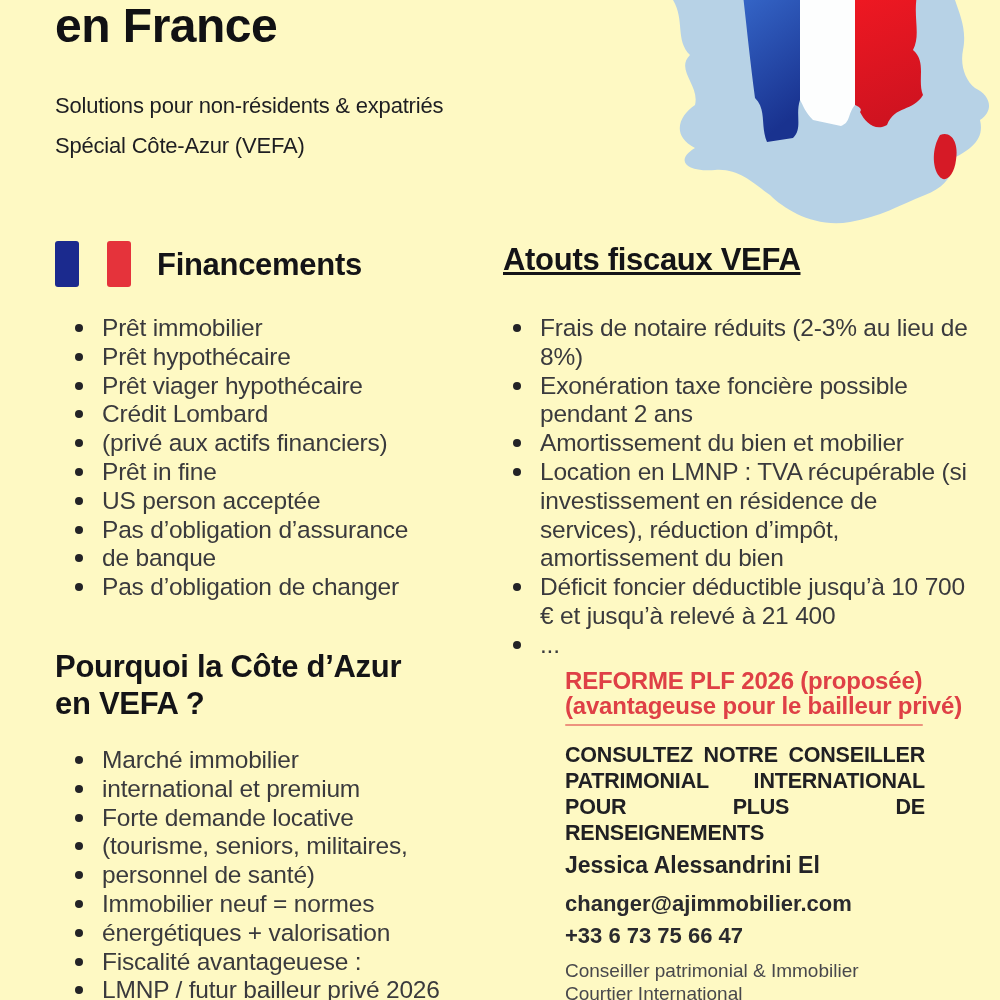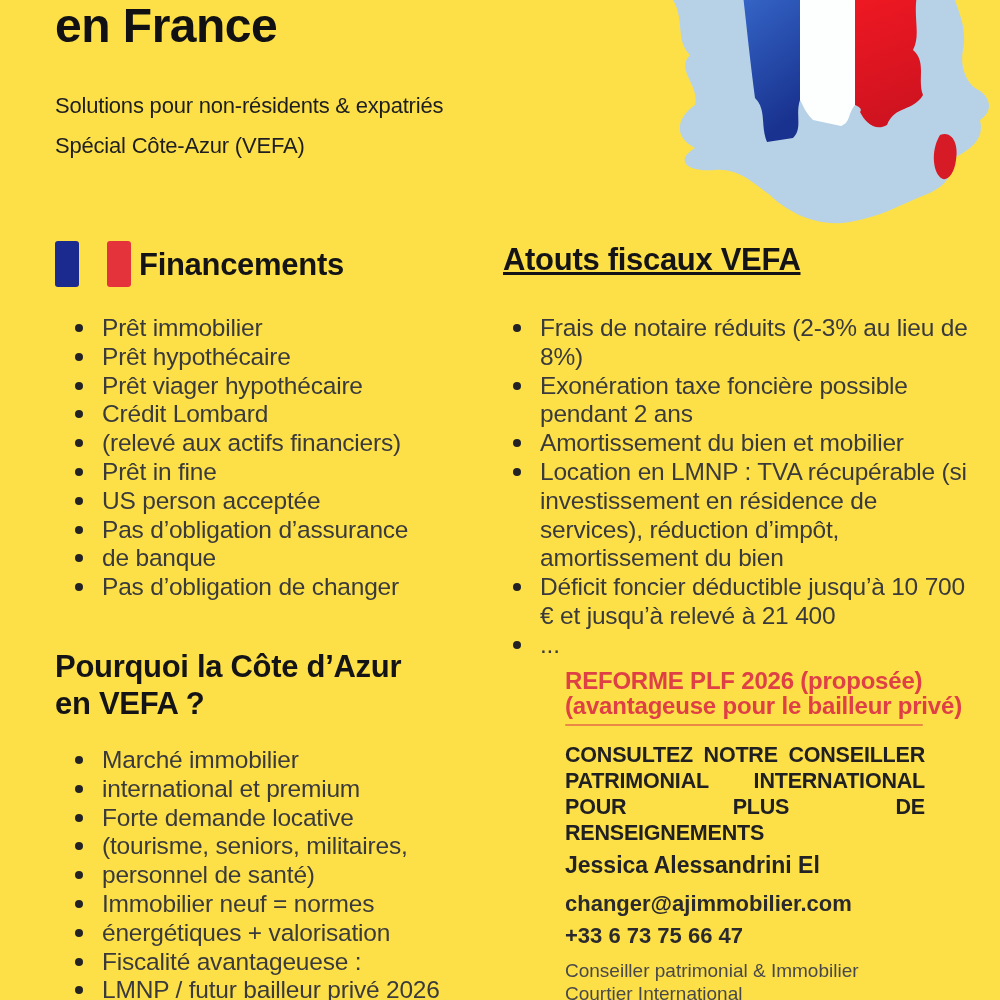--- a/index.html
+++ b/index.html
@@ -1,35 +1,35 @@
 <!DOCTYPE html>
 <html><head>
 <meta charset="utf-8">
 <style>
   html,body{margin:0;padding:0;background:#ffffff;}
   .page{
-    position:relative;width:1000px;height:1000px;background:#fde047;
+    position:relative;width:1000px;height:1000px;background:#fef9c3;
     overflow:hidden;font-family:"Liberation Sans", sans-serif;color:#1c1c1e;
   }
   
   .title{
     position:absolute;left:55px;top:-6px;font-size:48px;line-height:64px;
     font-weight:800;letter-spacing:-0.5px;color:#111114;
   }
   .subtitle{
     position:absolute;left:55px;top:86px;font-size:22px;line-height:40px;
     font-weight:400;color:#1e1e22;letter-spacing:-0.2px;
   }
   
   .map-wrap{position:absolute;right:0;top:0;width:345px;height:230px;}
   
   .sec-heading{
     font-size:31px;font-weight:800;letter-spacing:-0.3px;color:#141417;line-height:37px;
   }
-  .fin-heading-row{position:absolute;left:55px;top:241px;display:flex;align-items:center;gap:8px;}
+  .fin-heading-row{position:absolute;left:55px;top:241px;display:flex;align-items:center;gap:26px;}
   .flag{display:flex;width:76px;height:46px;}
   .flag .bar{width:24px;height:46px;border-radius:3px;}
   .flag .gap{width:28px;height:46px;}
   .pourquoi-heading{position:absolute;left:55px;top:648px;}
   .atouts-heading{position:absolute;left:503px;top:241px;text-decoration:underline;}
   
   ul.blist{list-style:none;margin:8px;padding:0;}
   ul.blist li{
     position:relative;padding-left:34px;font-size:24.5px;line-height:28.8px;
     color:#3a3a3d;letter-spacing:-0.2px;
@@ -115,21 +115,21 @@
   <ul class="blist fin-list">
 
       <li>Prêt immobilier</li>
 
       <li>Prêt hypothécaire</li>
 
       <li>Prêt viager hypothécaire</li>
 
       <li>Crédit Lombard</li>
 
-      <li>(relevé aux actifs financiers)</li>
+      <li>(privé aux actifs financiers)</li>
 
       <li>Prêt in fine</li>
 
       <li>US person acceptée</li>
 
       <li>Pas d’obligation d’assurance</li>
 
       <li>de banque</li>
 
       <li>Pas d’obligation de changer</li>

